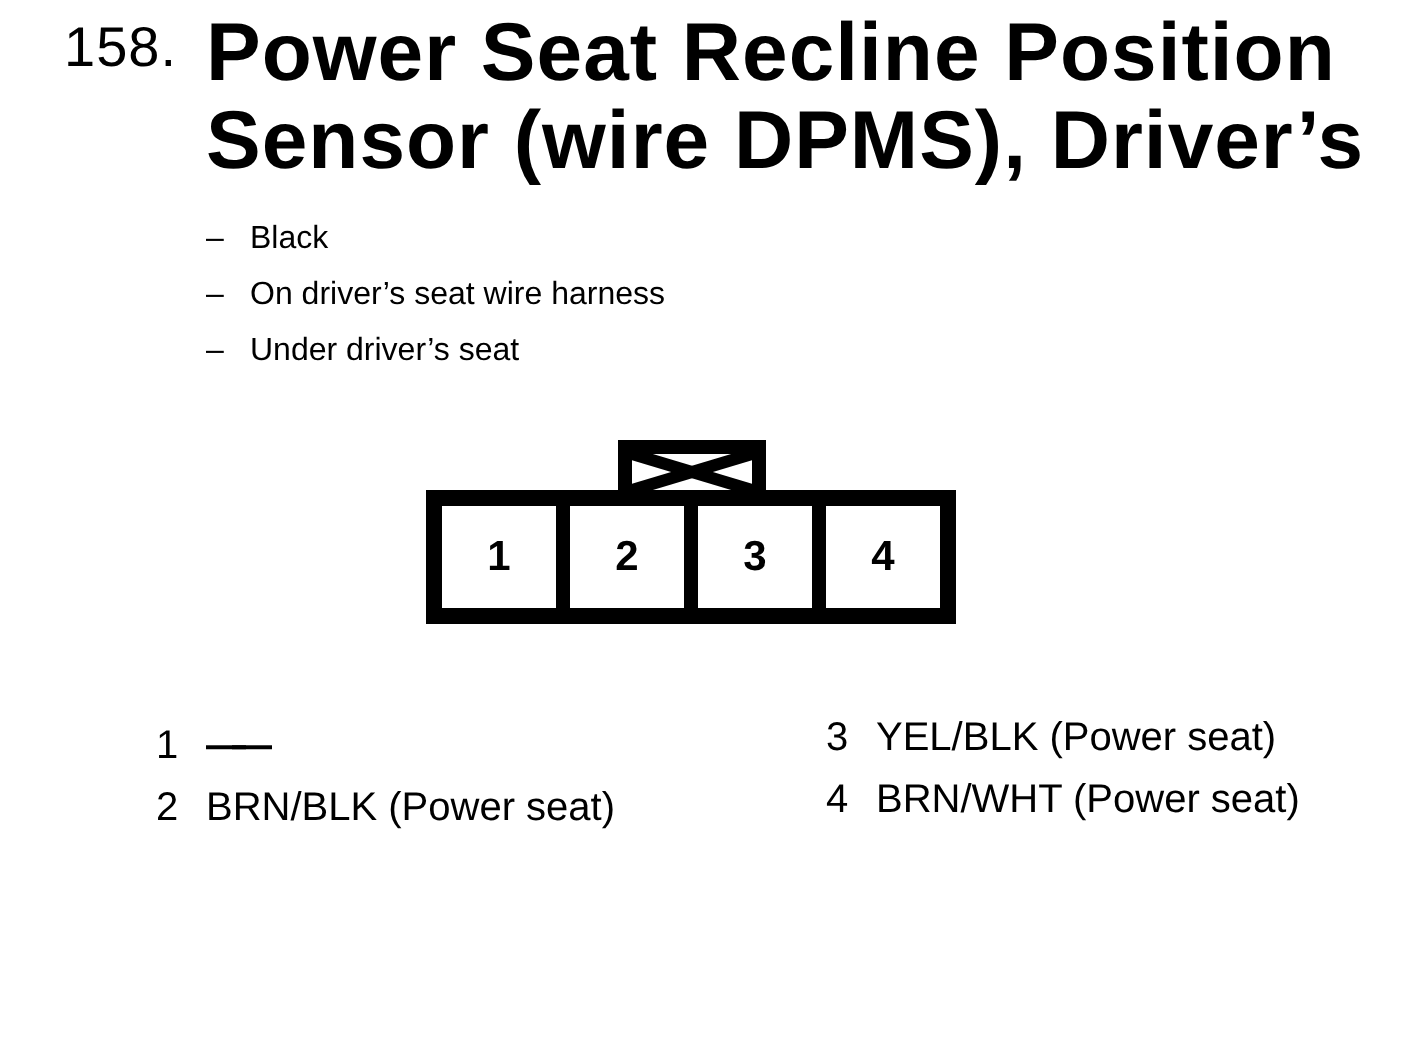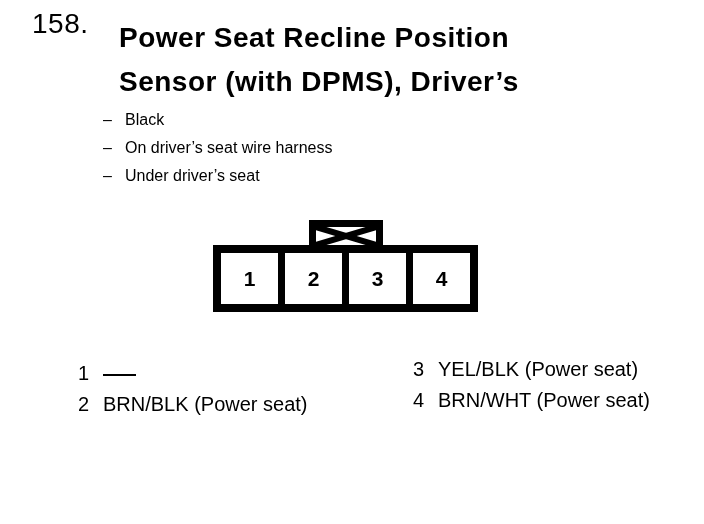--- a/index.html
+++ b/index.html
@@ -22,27 +22,26 @@
     position: absolute;
     left: 32px;
     top: 8px;
     font-size: 28px;
     font-weight: normal;
     letter-spacing: 0.5px;
   }
   .title-block {
     position: absolute;
     left: 103px;
-    top: 16px;
-    font-size: 28px;
+    top: 4px;
+    font-size: 41px;
     font-weight: bold;
     line-height: 44px;
     letter-spacing: 0.5px;
     white-space: nowrap;
-    margin-left: 16px;
   }
 
   
   .notes {
     position: absolute;
     left: 103px;
     top: 106px;
     font-size: 16px;
     line-height: 28px;
   }
@@ -113,21 +112,21 @@
   }
 </style>
 </head>
 <body>
 
 <div class="page">
 
   <div class="item-no">158.</div>
   <div class="title-block">
     <div>Power Seat Recline Position</div>
-    <div>Sensor (with DPMS), Driver’s</div>
+    <div>Sensor (wire DPMS), Driver’s</div>
   </div>
 
   <div class="notes">
     <div class="note-row">
       <span class="note-marker">–</span><span>Black</span>
     </div>
     <div class="note-row">
       <span class="note-marker">–</span><span>On driver’s seat wire harness</span>
     </div>
     <div class="note-row">

